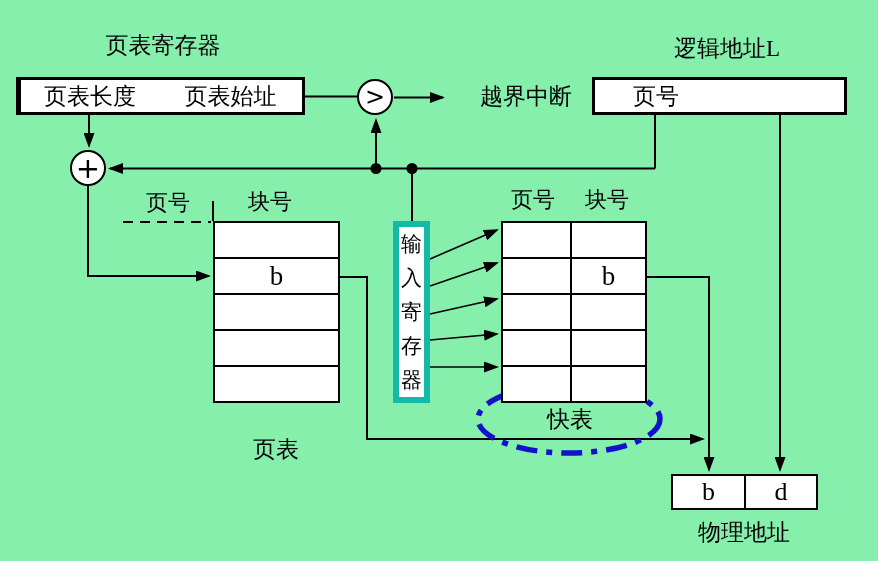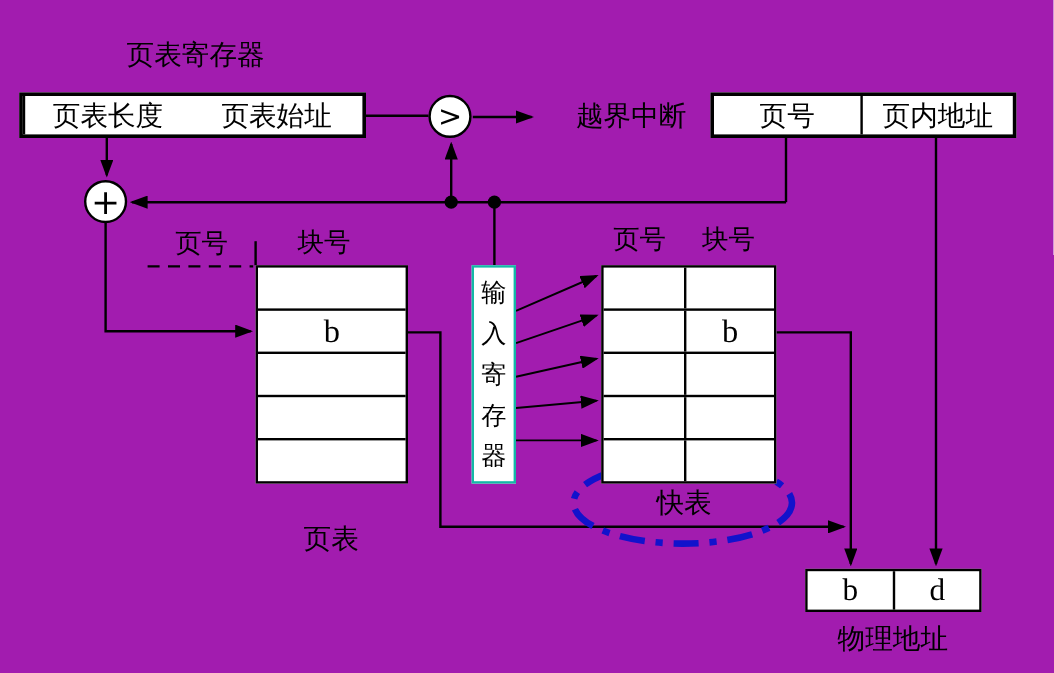--- a/index.html
+++ b/index.html
@@ -1,17 +1,17 @@
 <!DOCTYPE html>
 <html><head>
 <meta charset="utf-8">
 <style>
   html,body { margin:0; padding:0; background:#fff; }
   .canvas {
-    position:relative; width:878px; height:561px; background:#a21caf;
+    position:relative; width:878px; height:561px; background:#86efac;
     font-family:"Liberation Serif","DejaVu Serif",serif; color:#000;
     overflow:hidden;
   }
   svg.wires { position:absolute; left:0; top:0; width:878px; height:561px; pointer-events:none; }
 
   .lbl { position:absolute; transform:translateX(-50%); white-space:nowrap;
          font-size:23px; line-height:26px; }
   .lbl.small { font-size:22px; }
   .lbl.left-anchor { transform:none; }
 
@@ -25,21 +25,21 @@
   .vtable .row:last-child { border-bottom:none; }
   .vtable .row .c { display:flex; align-items:center; justify-content:center;
                     font-size:27px; box-sizing:border-box; }
   .vtable .row .c.first { border-right:2px solid #000; }
 
   .circleop { position:absolute; width:32px; height:32px; border:2.5px solid #000;
               border-radius:50%; background:#fff; display:flex; align-items:center;
               justify-content:center; box-sizing:content-box; }
   .circleop span { font-family:"DejaVu Sans","Liberation Sans",sans-serif; }
 
-  .inputreg { position:absolute; border:2px solid #14b8a6; background:#fff;
+  .inputreg { position:absolute; border:6px solid #14b8a6; background:#fff;
               display:flex; align-items:center; justify-content:center; box-sizing:border-box; }
   .inputreg .vtext { width:1.1em; word-break:break-all; text-align:center;
                      font-size:21px; line-height:34px; }
 </style>
 </head>
 <body>
 
 <div class="canvas">
 
   <svg class="wires" viewBox="0 0 878 561">
@@ -88,29 +88,29 @@
 
     <g fill="#000">
       <circle cx="376" cy="168.5" r="5.5"></circle>
       <circle cx="412" cy="168.5" r="5.5"></circle>
     </g>
 
     <ellipse cx="569" cy="419" rx="91" ry="34" fill="none" stroke-width="5.5" stroke-dasharray="21 9 6 9" stroke="#1212cc"></ellipse>
   </svg>
 
   <div class="lbl" style="left:163px; top:33px;">页表寄存器</div>
+  <div class="lbl" style="left:727px; top:36px;">逻辑地址L</div>
 
   <div class="regbox" style="left:16px; top:77px; width:289px; height:38px;">
     <div class="cell divl">页表长度</div>
     <div class="cell" style="width:143px;">页表始址</div>
   </div>
 
   <div class="regbox" style="left:592px; top:77px; width:255px; height:38px;">
     <div class="cell" style="width:122px;">页号</div>
-    <div class="cell divl">页内地址</div>
   </div>
 
   <div class="circleop" style="left:357px; top:79px;">
     <span style="font-size:24px;">&gt;</span>
   </div>
   <div class="lbl left-anchor" style="left:450px; top:84px;margin-left:30px;">越界中断</div>
 
   <div class="circleop" style="left:70px; top:150px;">
     <span style="font-size:29px; font-weight:400;">+</span>
   </div>

